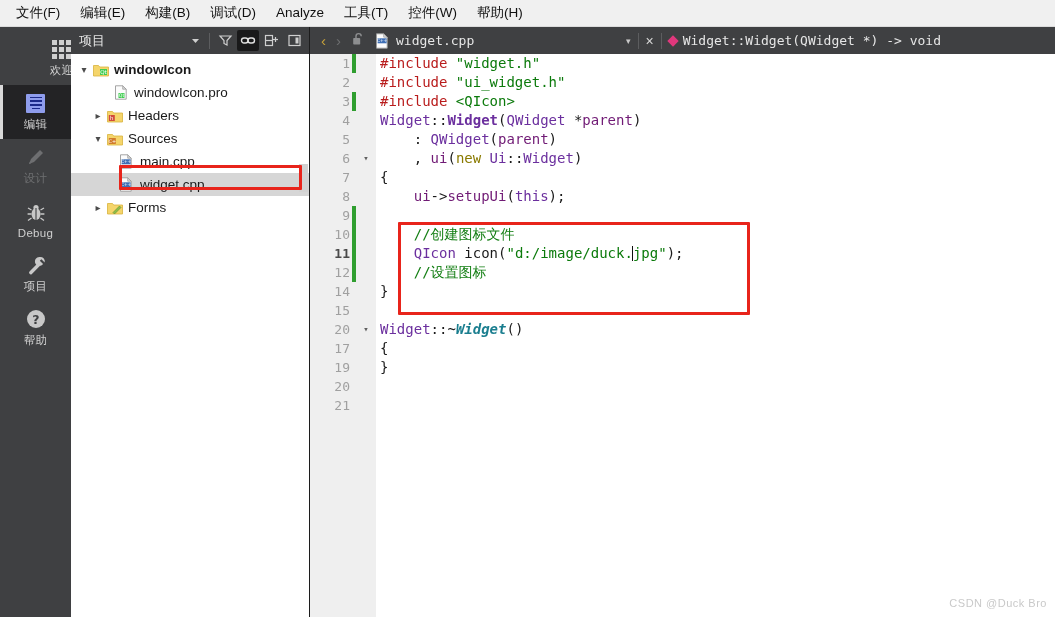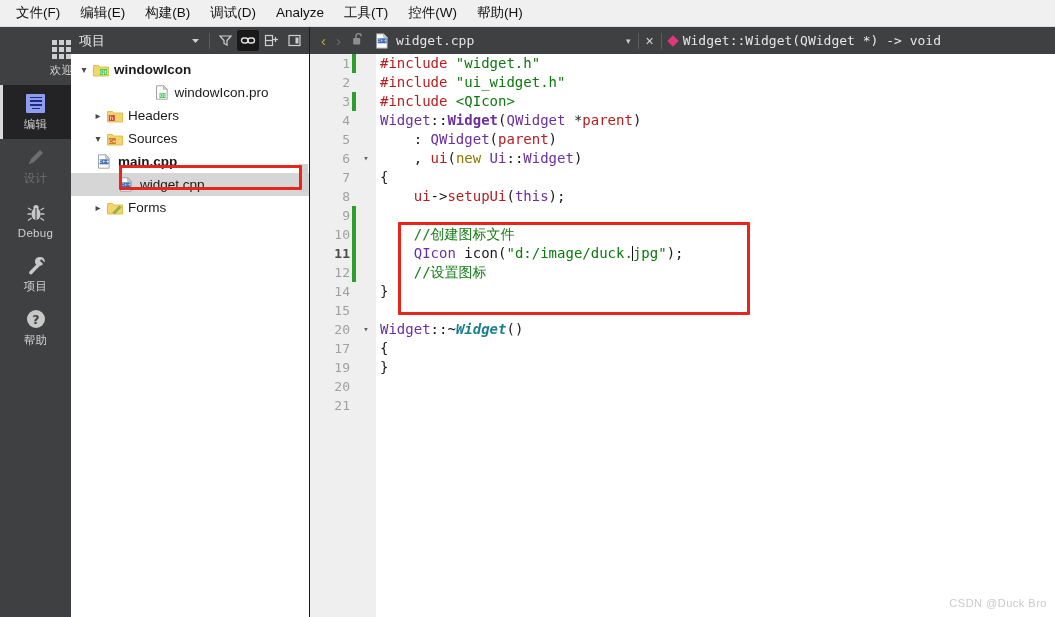--- a/index.html
+++ b/index.html
@@ -202,21 +202,21 @@
     width: 20px; flex: 0 0 20px; text-align: center;
     color: #606060; font-size: 9px;
   }
   .ln-code { padding-left: 4px; white-space: pre; }
 
   
   .c-pre   { color: #b91c1c; }          
   .c-str   { color: #0b7a0b; }          
   .c-cls   { color: #6b2f9e; }          
   .c-kw    { color: #8a7a00; }          
-  .c-par   { color: #b91c1c; }          
+  .c-par   { color: #701a75; }          
   .c-cmt   { color: #127e12; }          
   .c-plain { color: #1a1a1a; }
   .c-virt  { color: #1a7e8f; font-weight: bold; font-style: italic; }
   .c-bold  { font-weight: bold; }
 
   .caret {
     display: inline-block; width: 1px; height: 15px;
     background: #101010; vertical-align: -3px;
     margin: 0 -0.5px;
   }
@@ -369,21 +369,21 @@
         <span class="t-ico">
           <svg width="16" height="14" viewBox="0 0 16 14">
             <path d="M0.5 2.5 h5 l1.2 1.5 H15.5 v9 H0.5 Z" fill="#f5d56b" stroke="#d8b23c" stroke-width="0.8"></path>
             <rect x="7" y="6" width="7" height="6" fill="#41cd52"></rect>
             <text x="10.5" y="11" font-size="5.5" fill="#ffffff" text-anchor="middle" font-family="DejaVu Sans, sans-serif">Qt</text>
           </svg>
         </span>
         <span class="t-label">windowIcon</span>
       </div>
 
-      <div class="tree-row" style="padding-left:26px;justify-content:center;">
+      <div class="tree-row" style="padding-left:26px;">
         <span class="twisty"></span>
         <span class="t-ico">
           <svg width="14" height="15" viewBox="0 0 14 15">
             <path d="M1.5 0.8 h7.2 l3.5 3.4 v10 H1.5 Z" fill="#fcfcfc" stroke="#9a9a9a" stroke-width="0.9"></path>
             <path d="M8.7 0.8 v3.4 h3.5 Z" fill="#dcdcdc" stroke="#9a9a9a" stroke-width="0.7"></path>
             <rect x="4.5" y="8" width="6" height="5" fill="#41cd52"></rect>
             <text x="7.5" y="12.2" font-size="4.6" fill="#ffffff" text-anchor="middle" font-family="DejaVu Sans, sans-serif">Qt</text>
           </svg>
         </span>
         <span class="t-label">windowIcon.pro</span>
@@ -406,21 +406,21 @@
         <span class="t-ico">
           <svg width="16" height="14" viewBox="0 0 16 14">
             <path d="M0.5 2.5 h5 l1.2 1.5 H15.5 v9 H0.5 Z" fill="#f5d56b" stroke="#d8b23c" stroke-width="0.8"></path>
             <rect x="1.8" y="6" width="7" height="6" fill="#d17b2a"></rect>
             <text x="5.3" y="11" font-size="4.8" fill="#ffffff" text-anchor="middle" font-family="DejaVu Sans, sans-serif">C+</text>
           </svg>
         </span>
         <span class="t-label">Sources</span>
       </div>
 
-      <div class="tree-row" style="padding-left:24px;font-weight:bold;">
+      <div class="tree-row" style="padding-left:46px;">
         <span class="t-ico">
           <svg width="16" height="15" viewBox="0 0 16 15">
             <path d="M1.5 0.8 h7.2 l3.5 3.4 v10 H1.5 Z" fill="#fcfcfc" stroke="#9a9a9a" stroke-width="0.9"></path>
             <path d="M8.7 0.8 v3.4 h3.5 Z" fill="#dcdcdc" stroke="#9a9a9a" stroke-width="0.7"></path>
             <rect x="2.6" y="5.3" width="9" height="5" fill="#3f6fb5"></rect>
             <text x="7.1" y="9.4" font-size="4.4" fill="#ffffff" text-anchor="middle" font-family="DejaVu Sans, sans-serif">C++</text>
           </svg>
         </span>
         <span class="t-label">main.cpp</span>
       </div>

